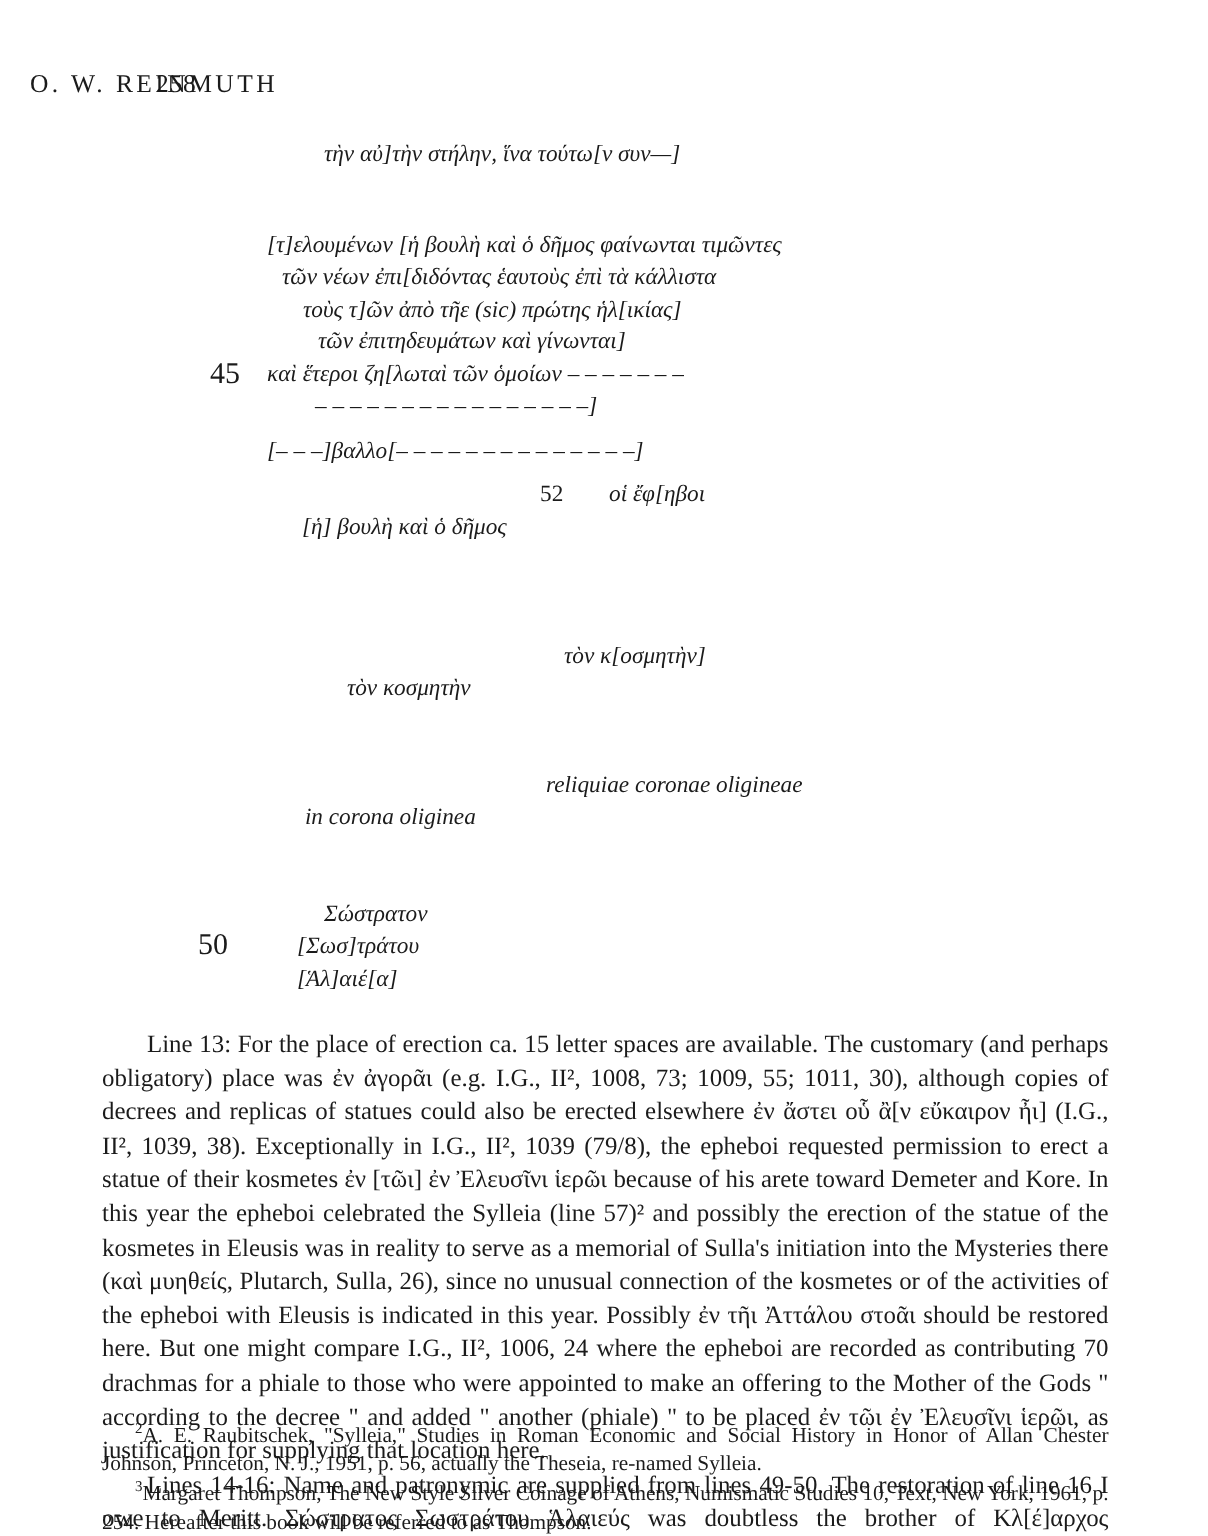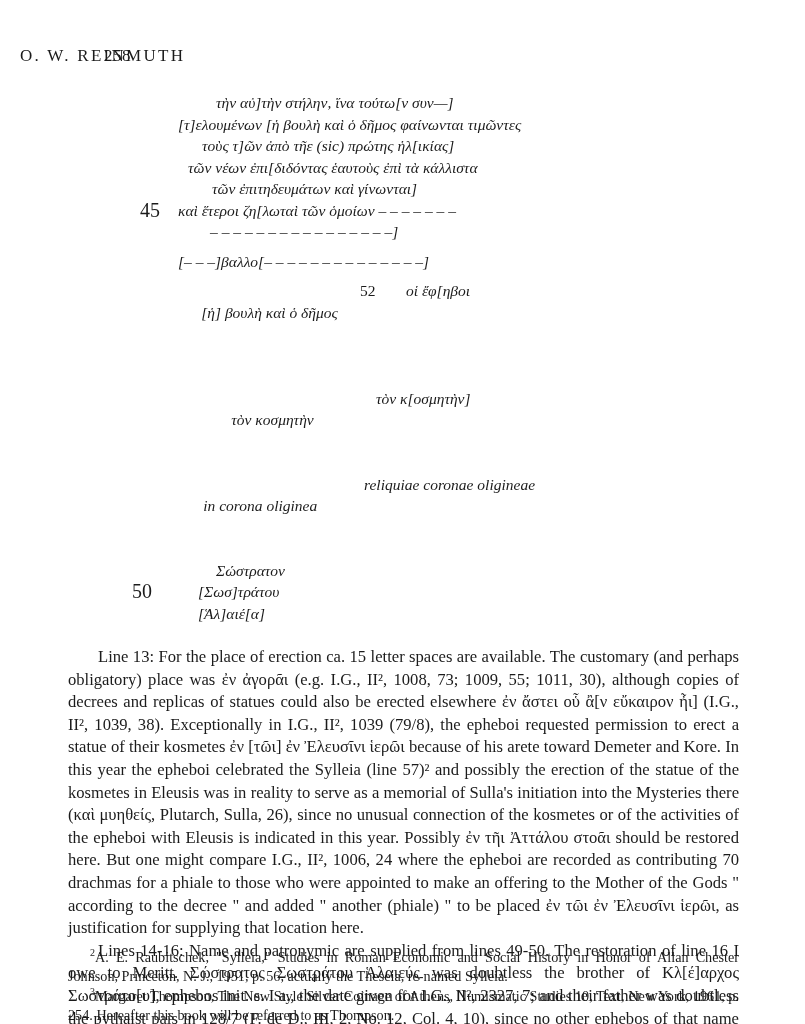--- a/index.html
+++ b/index.html
@@ -56,21 +56,21 @@
     white-space: pre;
     font-style: italic;
   }
   .ins-line .num {
     position: absolute;
     left: 64px;
     font-style: normal;
     font-size: 20px;
   }
   .ins-indent-1 { padding-left: 140px; }
-  .ins-indent-2 { padding-left: 102px; }
+  .ins-indent-2 { padding-left: 102px; margin-top: 39px; }
   .ins-indent-3 { padding-left: 126px; }
   .ins-indent-4 { padding-left: 112px; }
   .ins-indent-5 { padding-left: 136px; }
   .ins-indent-6 { padding-left: 102px; }
   .ins-indent-7 { padding-left: 134px; }
   .ins-indent-8 { padding-left: 102px; }
   .ins-indent-9 { padding-left: 102px; }
   .ins-indent-10 { padding-left: 132px; }
   .ins-indent-11 { padding-left: 104px; }
   .ins-indent-12 { padding-left: 140px; }
@@ -136,22 +136,22 @@
 
   <div class="running-head">
     <span class="folio">258</span>
     <div class="head-title">O. W. REINMUTH</div>
   </div>
 
   <div class="inscription">
 
     <div class="ins-line ins-indent-1"><span class="num"></span><span>τὴν αὐ]τὴν στήλην, ἵνα τούτω[ν συν—]</span></div>
     <div class="ins-line ins-indent-2"><span class="num"></span><span>[τ]ελουμένων [ἡ βουλὴ καὶ ὁ δῆμος φαίνωνται τιμῶντες</span></div>
+    <div class="ins-line ins-indent-4"><span class="num"></span><span>τῶν νέων ἐπι[διδόντας ἑαυτοὺς ἐπὶ τὰ κάλλιστα</span></div>
     <div class="ins-line ins-indent-3"><span class="num"></span><span>τοὺς τ]ῶν ἀπὸ τῆε (sic) πρώτης ἡλ[ικίας]</span></div>
-    <div class="ins-line ins-indent-4"><span class="num"></span><span>τῶν νέων ἐπι[διδόντας ἑαυτοὺς ἐπὶ τὰ κάλλιστα</span></div>
     <div class="ins-line ins-indent-5"><span class="num"></span><span>τῶν ἐπιτηδευμάτων καὶ γίνωνται]</span></div>
     <div class="ins-line ins-indent-6"><span class="num">45</span><span>καὶ ἕτεροι ζη[λωταὶ τῶν ὁμοίων – – – – – – –</span></div>
     <div class="ins-line ins-indent-7"><span class="num"></span><span>– – – – – – – – – – – – – – – –]</span></div>
     <div style="height:8px"></div>
     <div class="ins-line ins-indent-8"><span class="num"></span><span>[– – –]βαλλο[– – – – – – – – – – – – – –]</span></div>
     <div style="height:8px"></div>
 
     <div class="ins-line two-col ins-indent-9">
       <span>[ἡ] βουλὴ καὶ ὁ δῆμος</span>
       <span class="rightnum">52</span>

